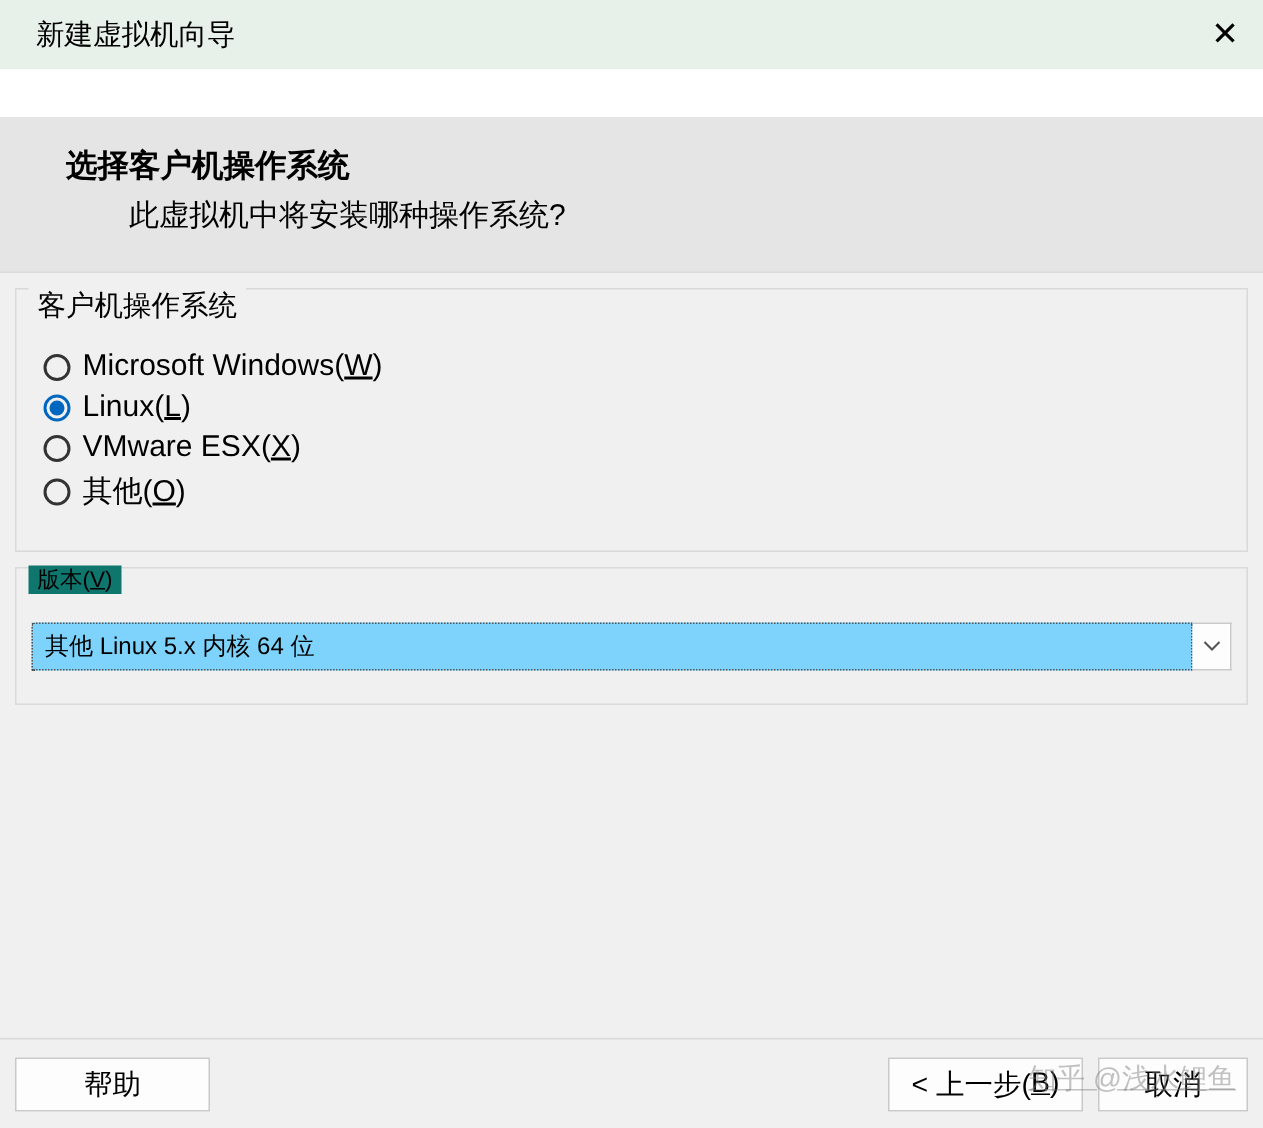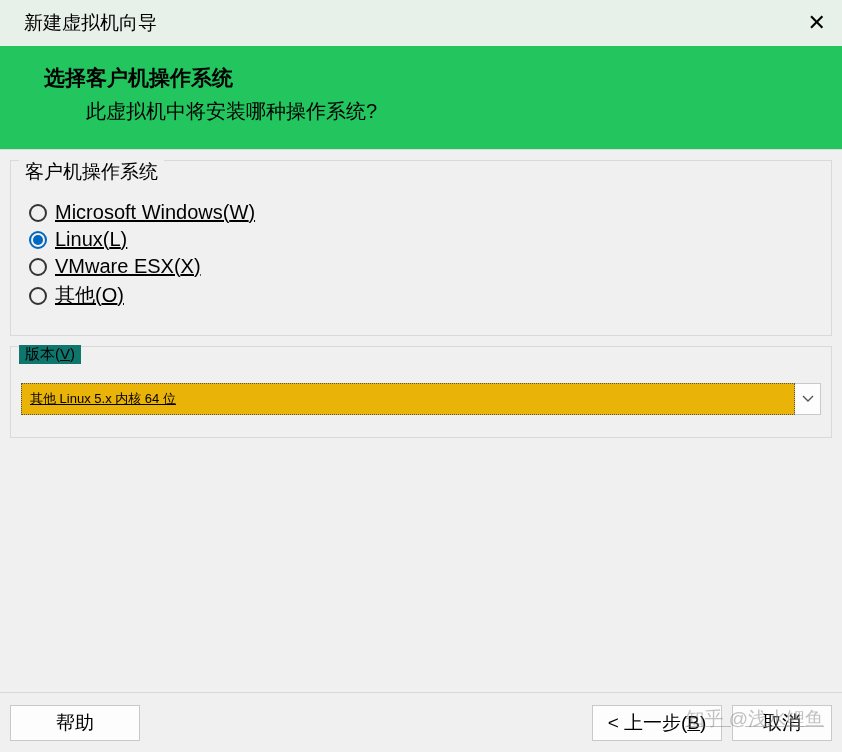--- a/index.html
+++ b/index.html
@@ -29,39 +29,39 @@
     right: 16px;
     top: 50%;
     transform: translateY(-50%);
     font-size: 22px;
     color: #000;
     line-height: 1;
     cursor: pointer;
   }
   .header {
     padding: 18px 24px 24px 44px;
-    background: #22c55e;
+    background: #e5e5e5;
     border-bottom: 1px solid #d9d9d9;
+    margin-top: 32px;
   }
   .header .h1 {
     font-size: 21px;
     font-weight: bold;
     color: #000;
   }
   .header .h2 {
     font-size: 20px;
     color: #000;
     margin-top: 6px;
     padding-left: 42px;
   }
   .content {
     background: #f0f0f0;
     padding: 10px;
     height: 550px;
-    text-decoration: underline;
   }
   .fieldset {
     border: 1px solid #d9d9d9;
     background: #f0f0f0;
     position: relative;
     padding: 36px 18px 22px 18px;
     margin-bottom: 10px;
   }
   .fieldset .legend {
     position: absolute;
@@ -117,23 +117,23 @@
     color: #000;
   }
   .dropdown {
     display: flex;
     width: 100%;
     height: 32px;
   }
   .dropdown .value {
     flex: 1;
     border: 1px dotted #555;
-    background: #eab308;
+    background: #7dd3fc;
     padding: 2px 8px;
-    font-size: 13px;
+    font-size: 16px;
     display: flex;
     align-items: center;
   }
   .dropdown .arrow {
     width: 26px;
     border: 1px solid #c9c9c9;
     border-left: none;
     background: #fdfdfd;
     display: flex;
     align-items: center;

